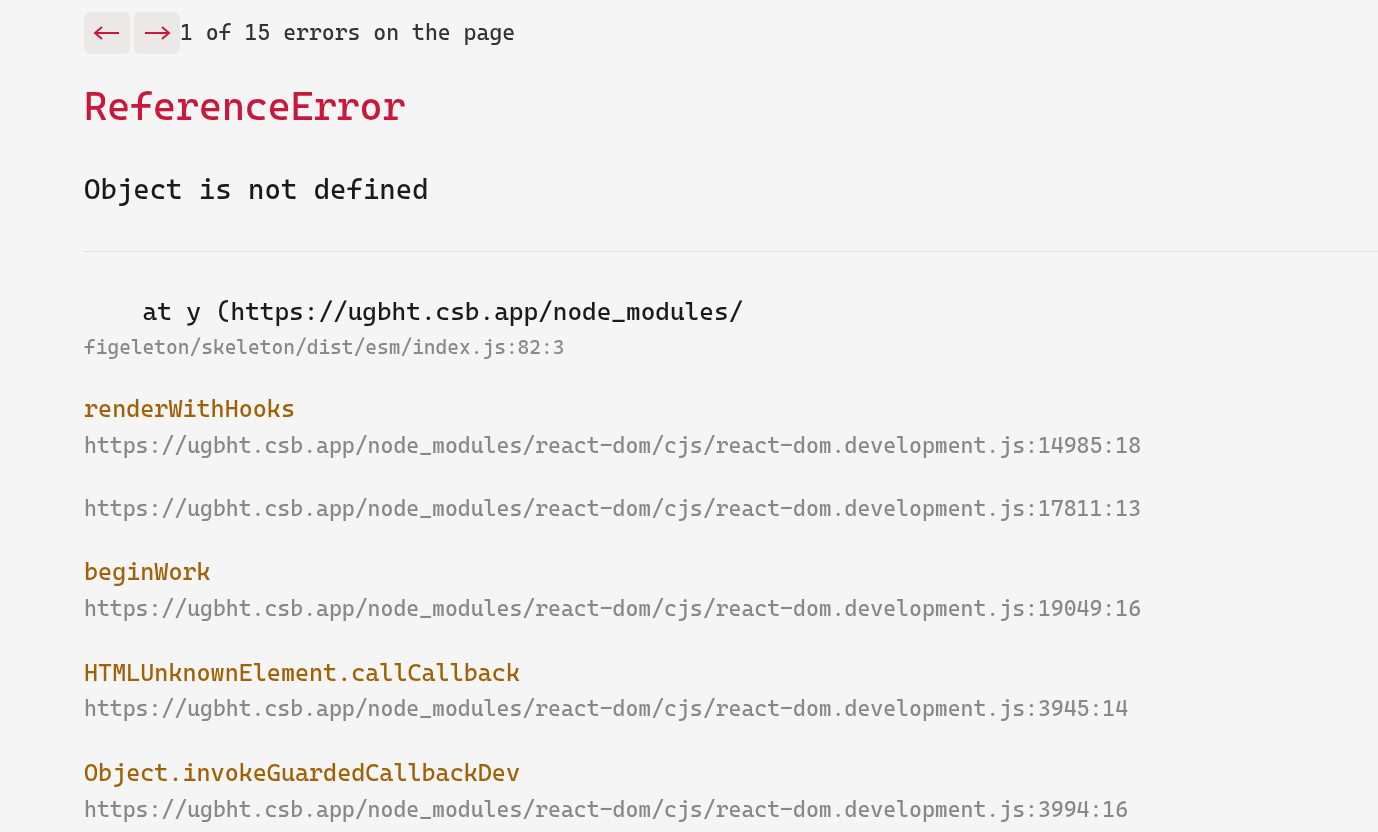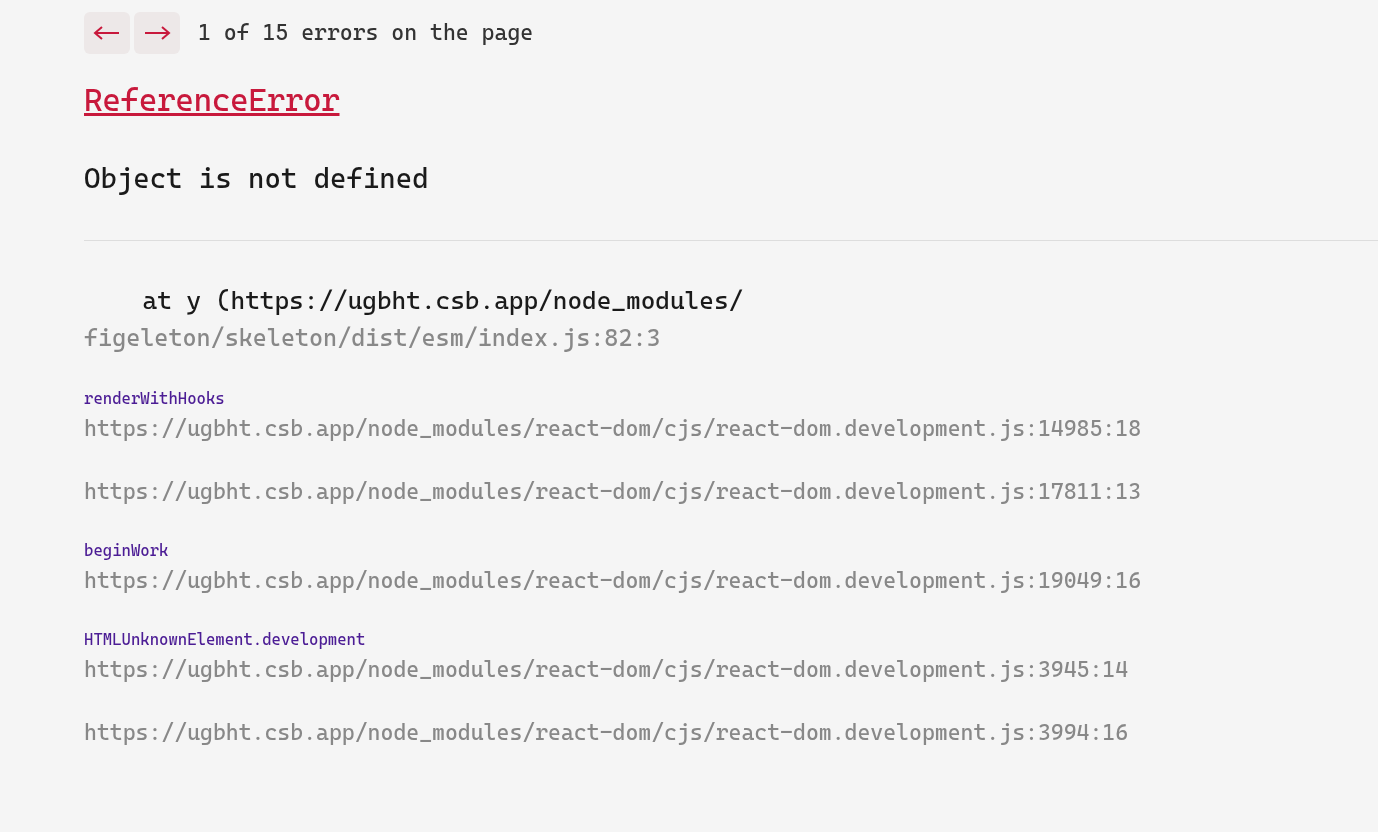--- a/index.html
+++ b/index.html
@@ -13,21 +13,20 @@
       background: #f5f5f5;
       padding: 12px 0 0 84px;
       color: #1a1a1a;
       font-size: 22px;
       line-height: 1.4;
     }
     
     .nav-row {
       display: flex;
       align-items: center;
-      gap: 18px;
       margin-bottom: 24px;
     }
     
     .nav-buttons {
       display: flex;
       gap: 4px;
     }
     
     .nav-btn {
       width: 46px;
@@ -51,25 +50,24 @@
       fill: none;
     }
     
     .error-count {
       color: #333;
       font-size: 22px;
     }
     
     .error-type {
       color: #c8193c;
-      font-size: 32px;
+      font-size: 40px;
       font-weight: 400;
       margin-bottom: 36px;
       letter-spacing: -0.5px;
-      text-decoration: underline;
     }
     
     .error-message {
       color: #1a1a1a;
       font-size: 28px;
       font-weight: 400;
       margin-bottom: 42px;
     }
     
     .divider {
@@ -80,31 +78,31 @@
     
     .stack-raw {
       color: #1a1a1a;
       font-size: 25px;
       white-space: pre;
       margin-bottom: 4px;
     }
     
     .stack-raw-loc {
       color: #888;
-      font-size: 24px;
+      font-size: 20px;
       margin-bottom: 32px;
     }
     
     .frame {
       margin-bottom: 32px;
     }
     
     .frame-fn {
-      color: #4c1d95;
-      font-size: 16px;
+      color: #a16207;
+      font-size: 24px;
       margin-bottom: 4px;
     }
     
     .frame-loc {
       color: #888;
       font-size: 22px;
     }
   </style>
 </head>
 <body>
@@ -142,19 +140,20 @@
       <div class="frame-loc">https://ugbht.csb.app/node_modules/react-dom/cjs/react-dom.development.js:14985:18</div>
     </div>
     <div class="frame">
       <div class="frame-loc">https://ugbht.csb.app/node_modules/react-dom/cjs/react-dom.development.js:17811:13</div>
     </div>
     <div class="frame">
       <div class="frame-fn">beginWork</div>
       <div class="frame-loc">https://ugbht.csb.app/node_modules/react-dom/cjs/react-dom.development.js:19049:16</div>
     </div>
     <div class="frame">
-      <div class="frame-fn">HTMLUnknownElement.development</div>
+      <div class="frame-fn">HTMLUnknownElement.callCallback</div>
       <div class="frame-loc">https://ugbht.csb.app/node_modules/react-dom/cjs/react-dom.development.js:3945:14</div>
     </div>
     <div class="frame">
+      <div class="frame-fn">Object.invokeGuardedCallbackDev</div>
       <div class="frame-loc">https://ugbht.csb.app/node_modules/react-dom/cjs/react-dom.development.js:3994:16</div>
     </div>
   </div>
 
 </body></html>

